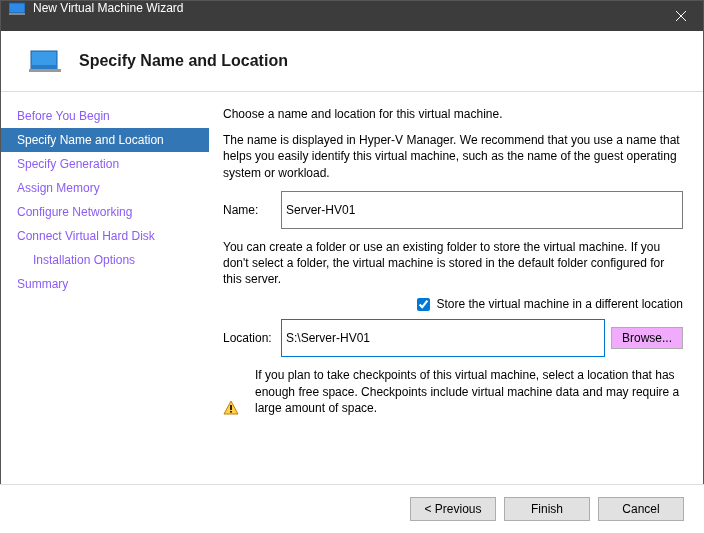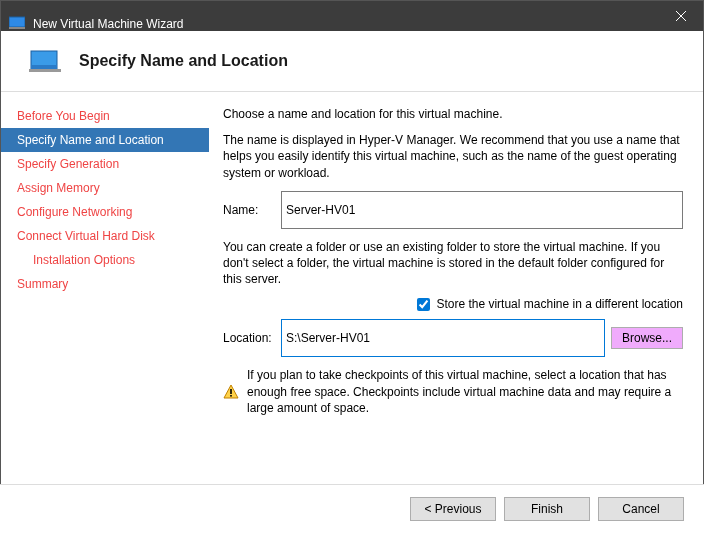--- a/index.html
+++ b/index.html
@@ -1,38 +1,38 @@
 <!DOCTYPE html>
 <html><head>
 <meta charset="utf-8">
 <style>
 * { box-sizing: border-box; margin: 0; padding: 0; }
 body { font-family: "Segoe UI", Tahoma, sans-serif; font-size: 12px; color: #000; background: #fff; width: 704px; height: 533px; overflow: hidden; border: 1px solid #555; }
-.titlebar { background: #3c3c3c; color: #fff; height: 30px; display: flex; align-items: flex-end; padding: 0 0 0 8px; }
+.titlebar { background: #3c3c3c; color: #fff; height: 30px; display: flex; align-items: flex-start; padding: 0 0 7px 8px; }
 .titlebar .title-icon { width: 16px; height: 16px; margin-right: 8px; }
 .titlebar .title-text { flex: 1; font-size: 12px; }
 .titlebar .close-btn { width: 45px; height: 30px; display: flex; align-items: center; justify-content: center; cursor: pointer; }
 .header { padding: 18px 20px 18px 28px; display: flex; align-items: center; border-bottom: 1px solid #ddd; }
 .header-icon { width: 32px; height: 24px; margin-right: 18px; }
 .header-title { font-size: 16px; color: #1a1a1a; font-weight: 600; }
 .body { display: flex; height: 420px; }
 .sidebar { width: 208px; padding: 12px 0 0 0; }
-.sidebar-item { padding: 5px 12px 5px 16px; color: #ef4444; cursor: pointer; font-size: 12px; }
+.sidebar-item { padding: 5px 12px 5px 16px; color: #8b5cf6; cursor: pointer; font-size: 12px; }
 .sidebar-item.selected { background: #3376b5; color: #fff; }
 .sidebar-item.sub { padding-left: 32px; }
 .content { flex: 1; padding: 14px 20px 0 14px; font-size: 12px; color: #000; }
 .content p { margin-bottom: 10px; line-height: 1.35; }
 .form-row { display: flex; align-items: center; margin-bottom: 10px; }
 .form-row label { width: 58px; }
 .form-row input[type=text] { flex: 1; border: 1px solid #7a7a7a; padding: 3px 4px; font-family: inherit; font-size: 12px; height: 38px; }
 .form-row input.loc { border: 1px solid #0078d7; }
 .check-row { display: flex; align-items: center; margin-bottom: 8px; justify-content: flex-end; }
 .check-row input { margin-right: 6px; width: 13px; height: 13px; accent-color: #0078d7; }
 .browse-btn { margin-left: 6px; height: 22px; padding: 0 10px; background: #f0abfc; border: 1px solid #adadad; cursor: pointer; font-family: inherit; font-size: 12px; }
-.warn-row { display: flex; align-items: center; gap: 8px; margin-top: 4px; line-height: 1.35; }
+.warn-row { display: flex; align-items: flex-end; gap: 16px; margin-top: 4px; line-height: 1.35; }
 .warn-icon { flex-shrink: 0; width: 16px; height: 16px; margin-top: 1px; }
 .footer { position: absolute; bottom: 0; left: 0; right: 0; border-top: 1px solid #ddd; padding: 12px 20px; display: flex; justify-content: flex-end; gap: 8px; background: #fff; }
 .footer button { width: 86px; height: 24px; background: #e1e1e1; border: 1px solid #adadad; cursor: pointer; font-family: inherit; font-size: 12px; }
 .footer button.primary { border: 2px solid #0078d7; background: #e1e1e1; }
 </style>
 </head>
 <body>
 
 <div class="titlebar">
   <svg class="title-icon" viewBox="0 0 16 16">

